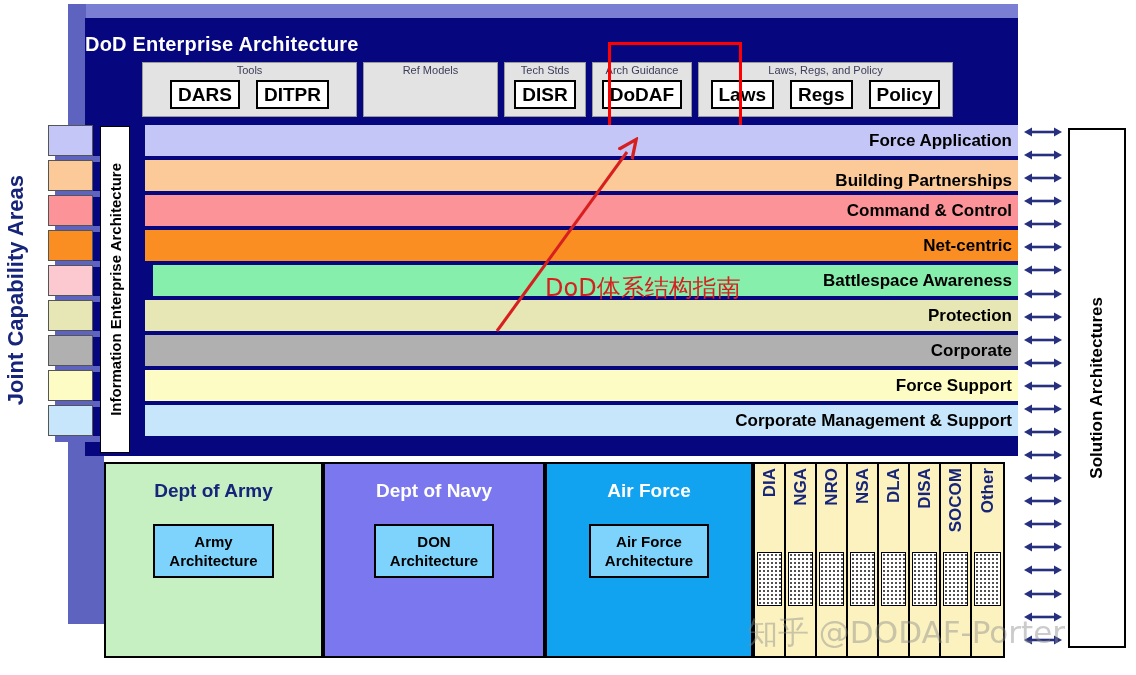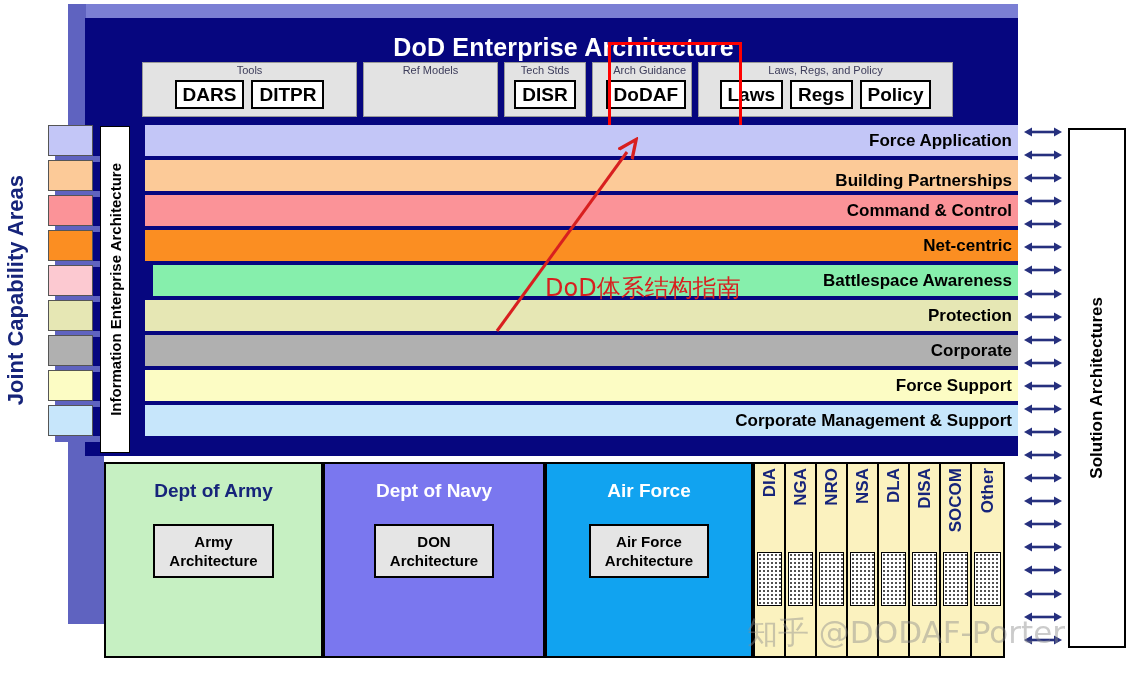--- a/index.html
+++ b/index.html
@@ -31,26 +31,24 @@
     left: 85px; top: 18px;
     width: 933px; height: 438px;
     background: #06067f;
   }
 
   
   #dod-title {
     position: absolute;
     left: 85px; top: 33px;
     width: 933px;
-    text-align: center;
     color: #ffffff;
-    font-size: 25px;
+    font-size: 20px;
     font-weight: bold;
     letter-spacing: .2px;
-    padding-left: 24px;
   }
 
   
   #toolbar {
     position: absolute;
     left: 142px; top: 62px;
     width: 812px; height: 55px;
     display: flex;
     gap: 6px;
   }
@@ -63,21 +61,21 @@
     padding: 1px 5px 4px 5px;
   }
   .tb-group-label {
     font-size: 11px;
     color: #3c3c5a;
     line-height: 13px;
     white-space: nowrap;
   }
   .tb-items {
     display: flex;
-    gap: 7px;
+    gap: 16px;
     flex: 1;
     align-items: center;
   }
   .tb-btn {
     background: #ffffff;
     border: 2px solid #000000;
     font-size: 19px;
     font-weight: bold;
     color: #000000;
     padding: 0 6px;
@@ -220,21 +218,21 @@
     display: flex;
     flex-direction: column;
     align-items: center;
   }
   .svc-title {
     font-size: 19px;
     font-weight: bold;
     margin-bottom: 22px;
   }
   .svc-inner {
-    background: #e5e5e5;
+    background: #7dd3fc;
     border: 2px solid #000000;
     padding: 6px 14px;
     text-align: center;
     font-size: 15px;
     font-weight: bold;
     color: #000000;
     line-height: 19px;
   }
 
   
@@ -326,21 +324,21 @@
       </div>
       <div class="tb-group" style="width: 135px;">
         <div class="tb-group-label">Ref Models</div>
       </div>
       <div class="tb-group" style="width: 82px;">
         <div class="tb-group-label">Tech Stds</div>
         <div class="tb-items">
           <div class="tb-btn">DISR</div>
         </div>
       </div>
-      <div class="tb-group" style="width: 100px; align-items: flex-end;">
+      <div class="tb-group" style="width: 100px;">
         <div class="tb-group-label">Arch Guidance</div>
         <div class="tb-items">
           <div class="tb-btn">DoDAF</div>
         </div>
       </div>
       <div class="tb-group" style="width: 255px;">
         <div class="tb-group-label">Laws, Regs, and Policy</div>
         <div class="tb-items">
           <div class="tb-btn">Laws</div>
           <div class="tb-btn">Regs</div>

